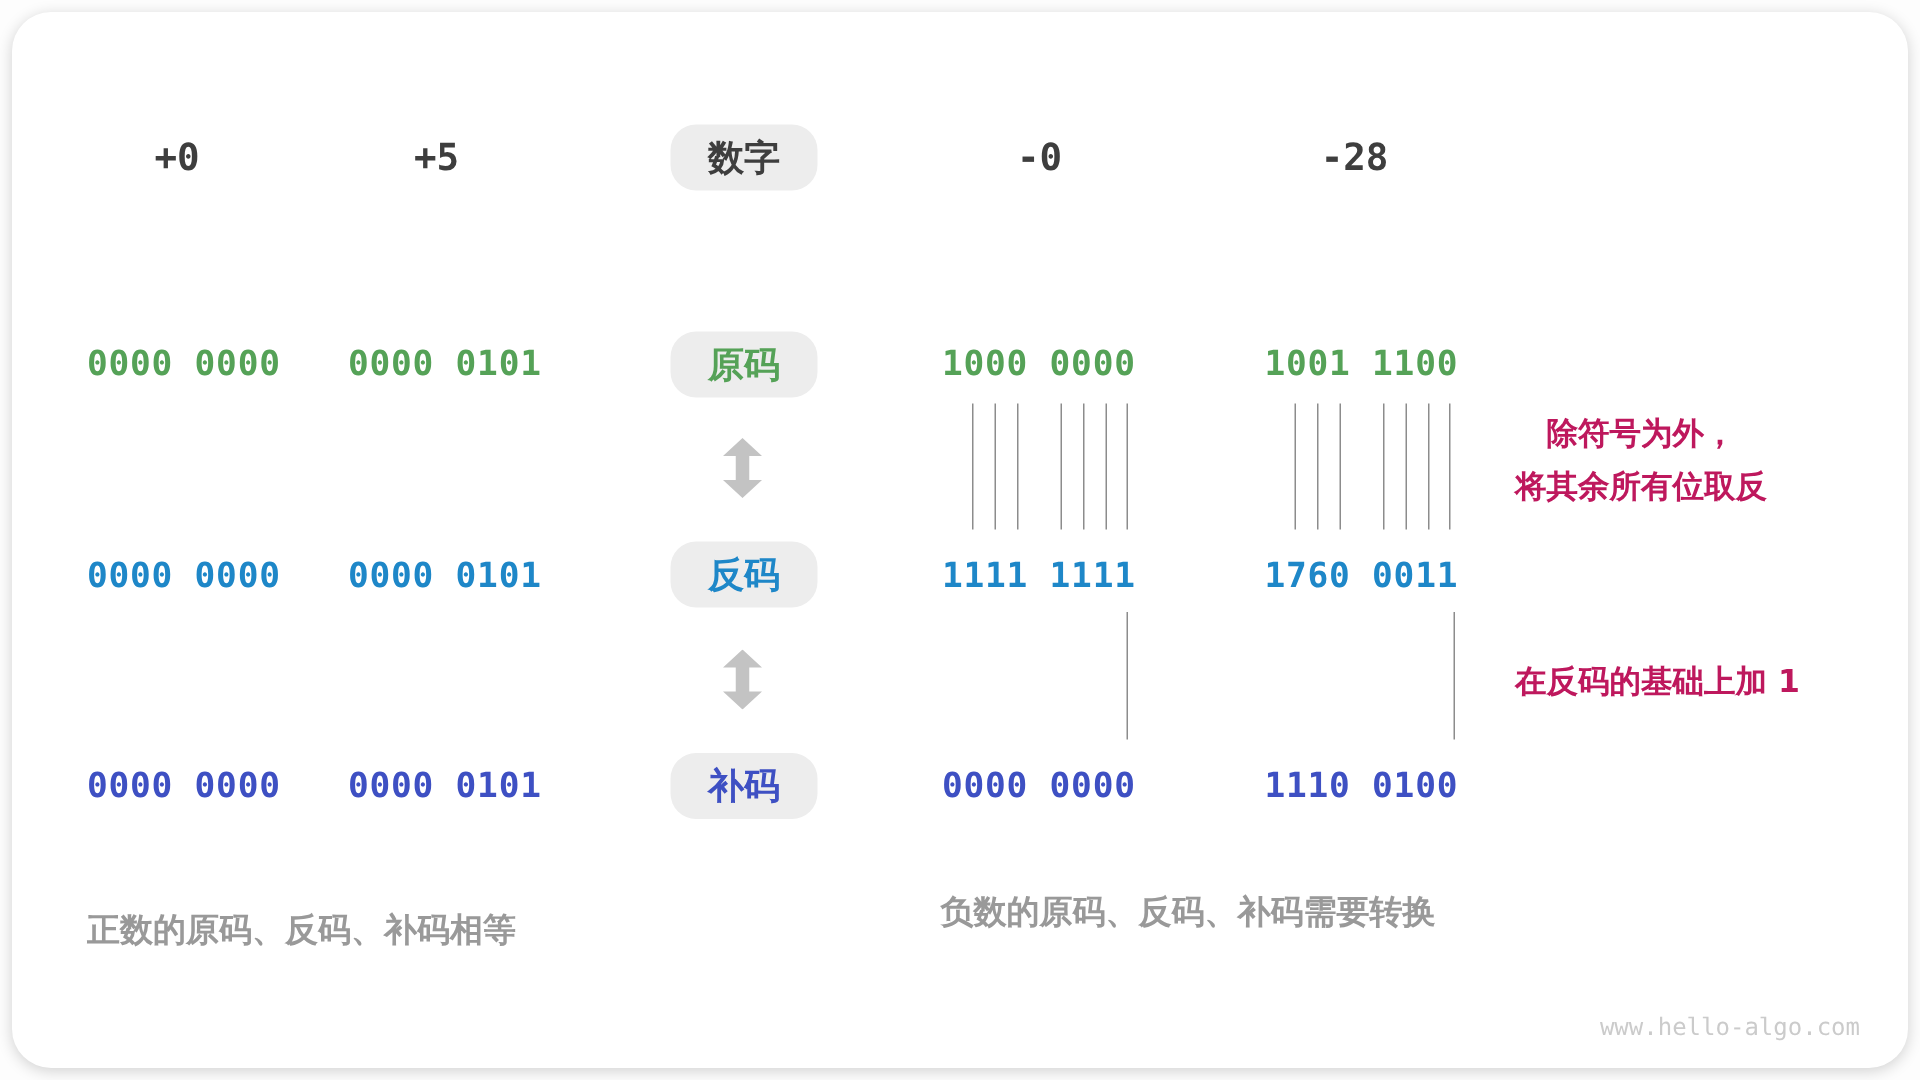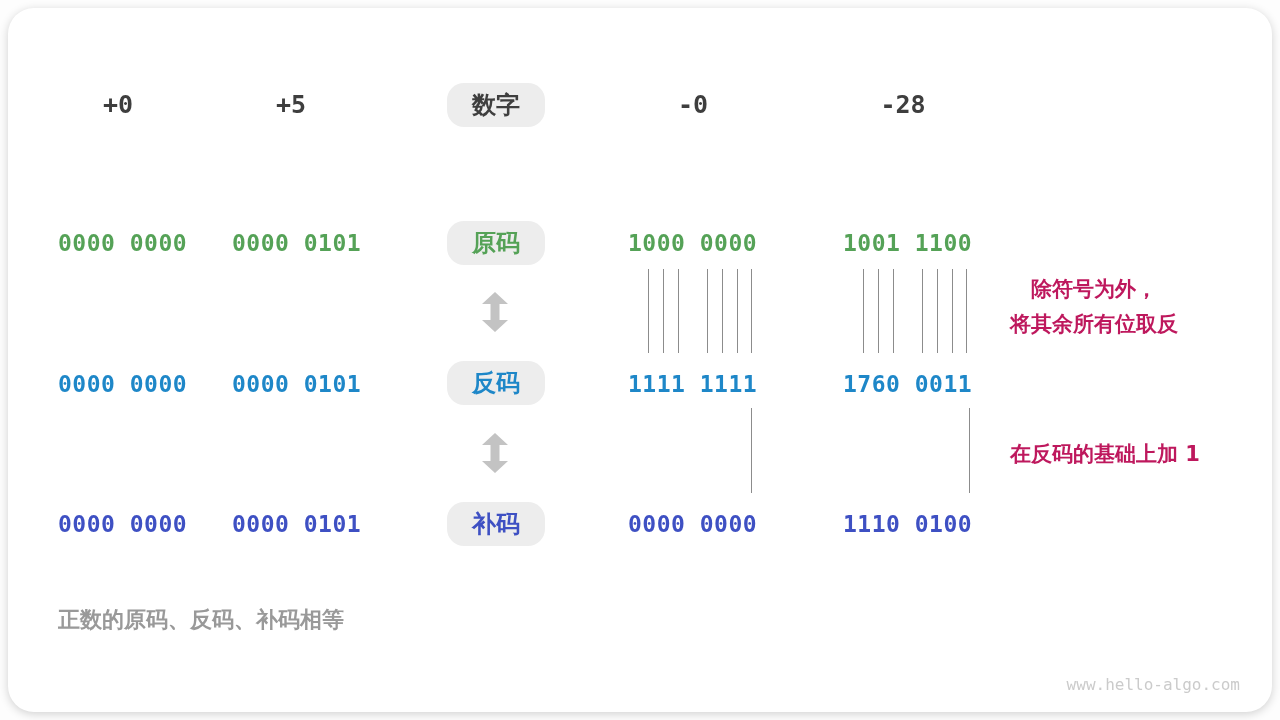--- a/index.html
+++ b/index.html
@@ -104,15 +104,16 @@
 
   <div class="abs annotation" style="left:1010px;top:437px;">在反码的基础上加 1</div>
 
   <div class="abs bin indigo" style="left:58px;top:510px;">0000 0000</div>
   <div class="abs bin indigo" style="left:232px;top:510px;">0000 0101</div>
   <div class="abs label-box indigo" style="left:496px;top:502px;">补码</div>
   <div class="abs bin indigo" style="left:628px;top:510px;">0000 0000</div>
   <div class="abs bin indigo" style="left:843px;top:510px;">1110 0100</div>
 
   <div class="abs caption" style="left:58px;top:593px;margin-top:12px;">正数的原码、反码、补码相等</div>
+  <div class="abs caption" style="left:627px;top:593px;">负数的原码、反码、补码需要转换</div>
 
   <div class="abs watermark" style="right:40px;top:675px;margin-left:40px;">www.hello-algo.com</div>
 </div>
 
 </body></html>

